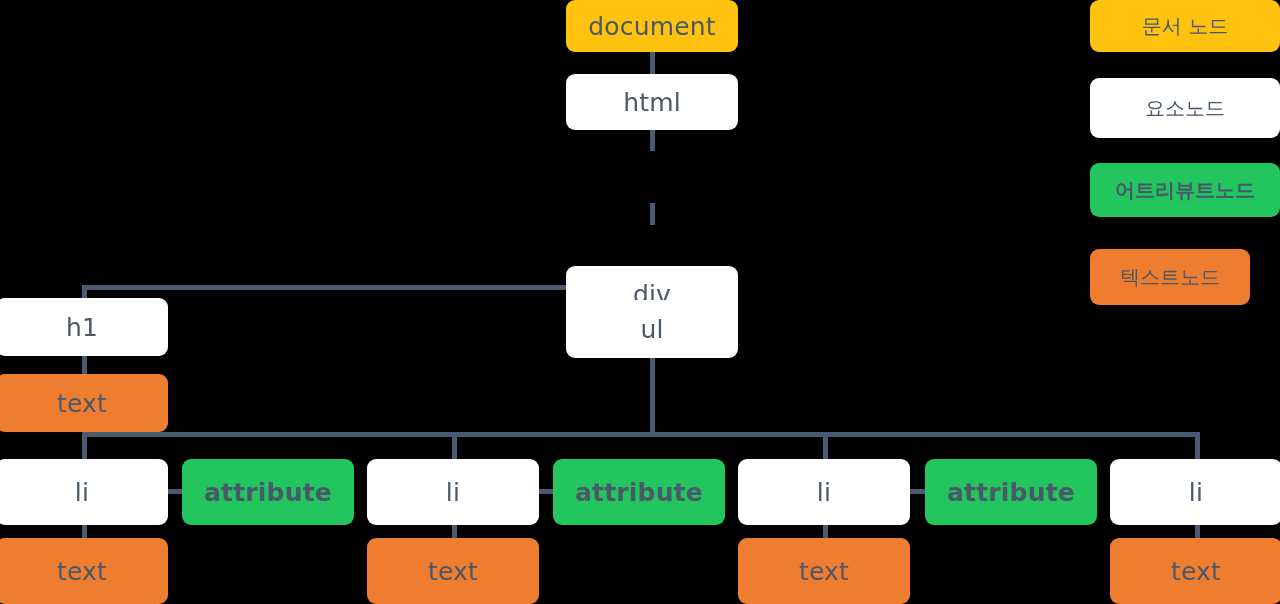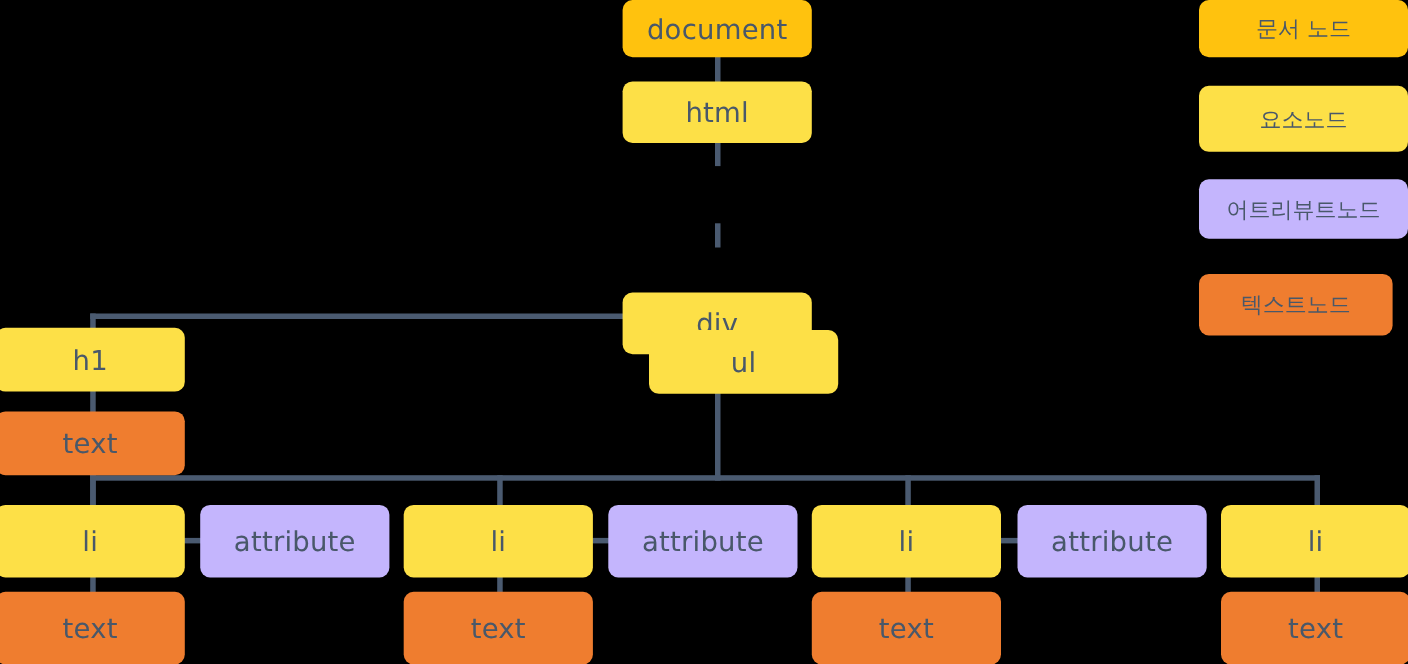--- a/index.html
+++ b/index.html
@@ -40,22 +40,22 @@
     color: #49586a;
     font-size: 25px;
     font-weight: 400;
     letter-spacing: 0.2px;
     line-height: 1;
     text-align: center;
     white-space: nowrap;
     z-index: 3;
   }
   .node-document { background: #ffc20e; }
-  .node-element  { background: #fde047; }
-  .node-attribute{ background: #c4b5fd; }
+  .node-element  { background: #ffffff; }
+  .node-attribute{ background: #22c55e; font-weight: bold; }
   .node-text     { background: #ef7d2f; }
 
   
   .legend-box {
     position: absolute;
     display: flex;
     align-items: center;
     justify-content: center;
     border-radius: 9px;
     box-sizing: border-box;
@@ -109,21 +109,21 @@
 
   <div class="node node-element" style="left:566px; top:74px; width:172px; height:56px;">html</div>
 
 
   <div class="node node-element" style="left:566px; top:222px; width:172px; height:56px;margin-top:44px;">div</div>
 
   <div class="node node-element" style="left:-4px; top:298px; width:172px; height:58px;">h1</div>
 
   <div class="node node-text" style="left:-4px; top:374px; width:172px; height:58px;">text</div>
 
-  <div class="node node-element" style="left:566px; top:300px; width:172px; height:58px;margin-left:24px;">ul</div>
+  <div class="node node-element" style="left:566px; top:300px; width:172px; height:58px;">ul</div>
 
   <div class="node node-element" style="left:-4px; top:459px; width:172px; height:66px;">li</div>
   <div class="node node-attribute" style="left:182px; top:459px; width:172px; height:66px;">attribute</div>
 
   <div class="node node-element" style="left:367px; top:459px; width:172px; height:66px;">li</div>
   <div class="node node-attribute" style="left:553px; top:459px; width:172px; height:66px;">attribute</div>
 
   <div class="node node-element" style="left:738px; top:459px; width:172px; height:66px;">li</div>
   <div class="node node-attribute" style="left:925px; top:459px; width:172px; height:66px;">attribute</div>
 
@@ -133,15 +133,15 @@
   <div class="node node-text" style="left:367px; top:538px; width:172px; height:66px;">text</div>
   <div class="node node-text" style="left:738px; top:538px; width:172px; height:66px;">text</div>
   <div class="node node-text" style="left:1110px; top:538px; width:172px; height:66px;">text</div>
 
   <div class="legend-box node-document" style="left:1090px; top:0px; width:190px; height:52px;">문서 노드</div>
 
   <div class="legend-box node-element" style="left:1090px; top:78px; width:190px; height:60px;text-align:center;">요소노드</div>
 
   <div class="legend-box node-attribute" style="left:1090px; top:163px; width:190px; height:54px;">어트리뷰트노드</div>
 
-  <div class="legend-box node-text" style="left:1090px; top:249px; width:176px; height:56px;">텍스트노드</div>
+  <div class="legend-box node-text" style="left:1090px; top:249px; width:160px; height:56px;">텍스트노드</div>
 
 </div>
 
 </body></html>

